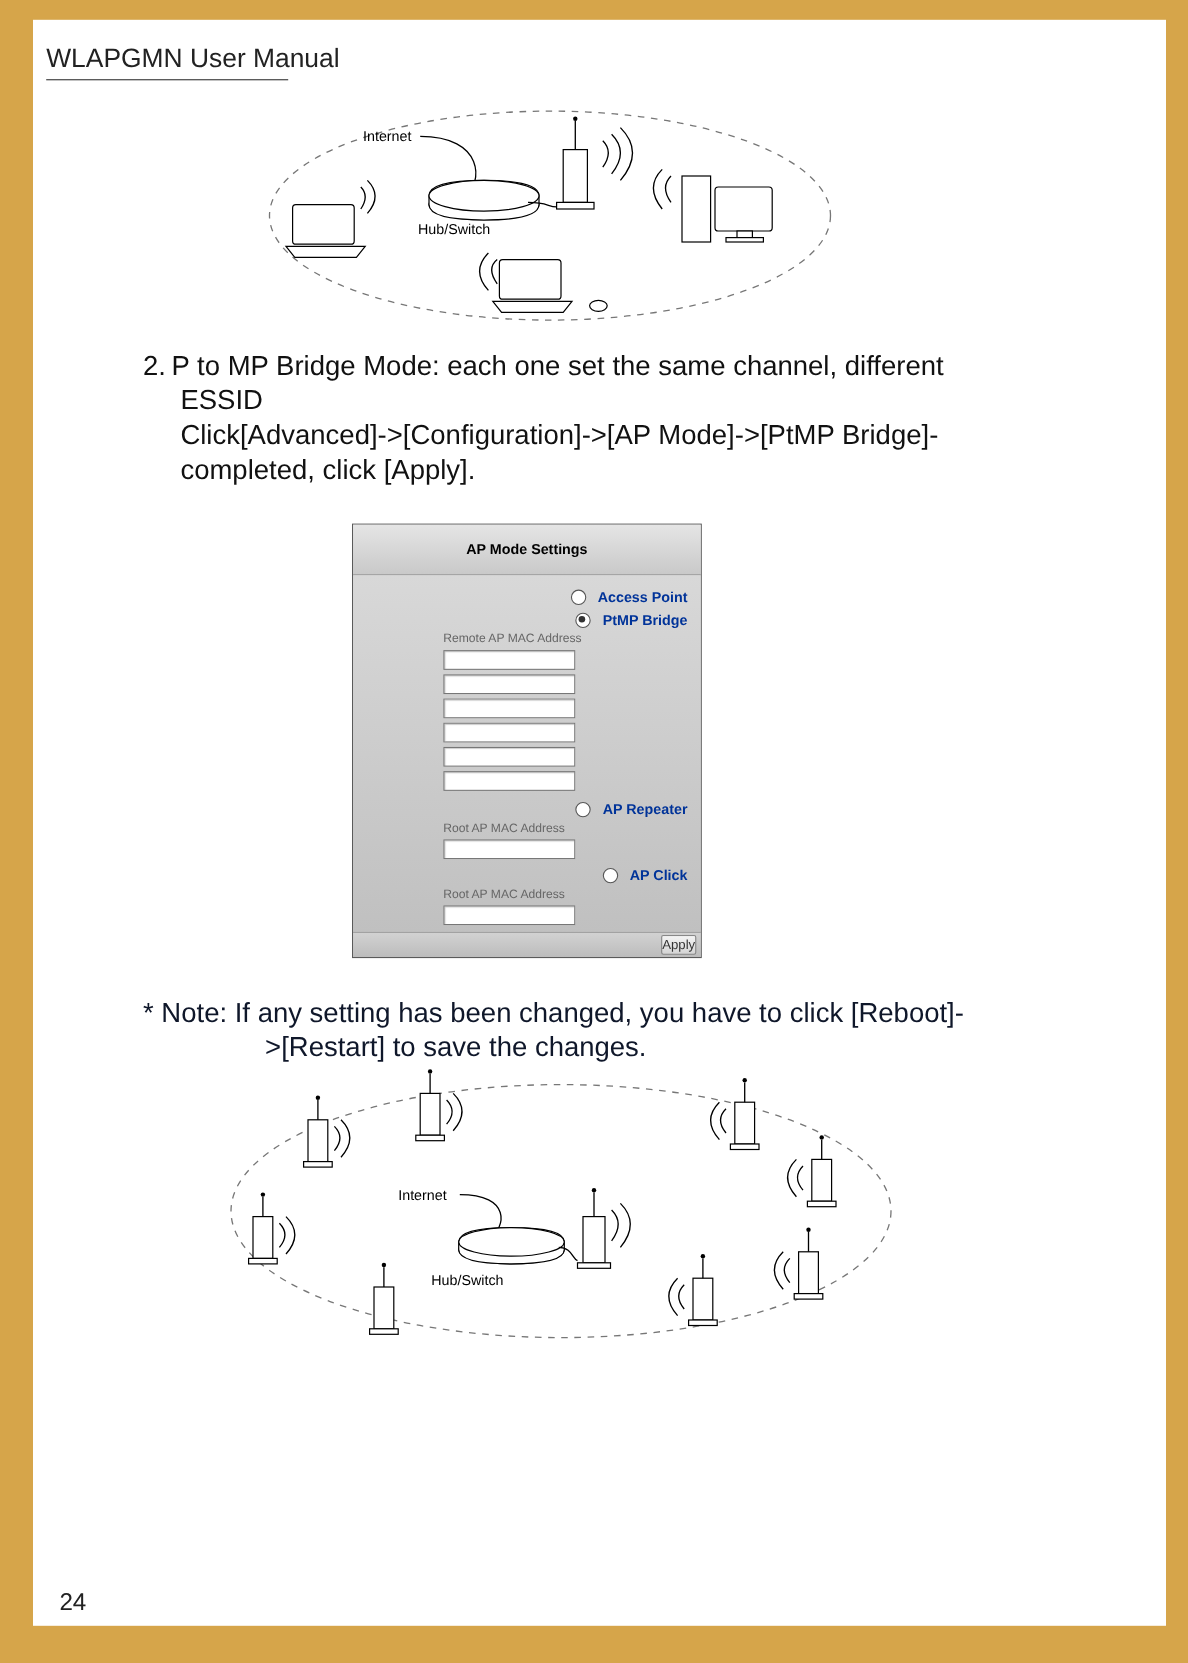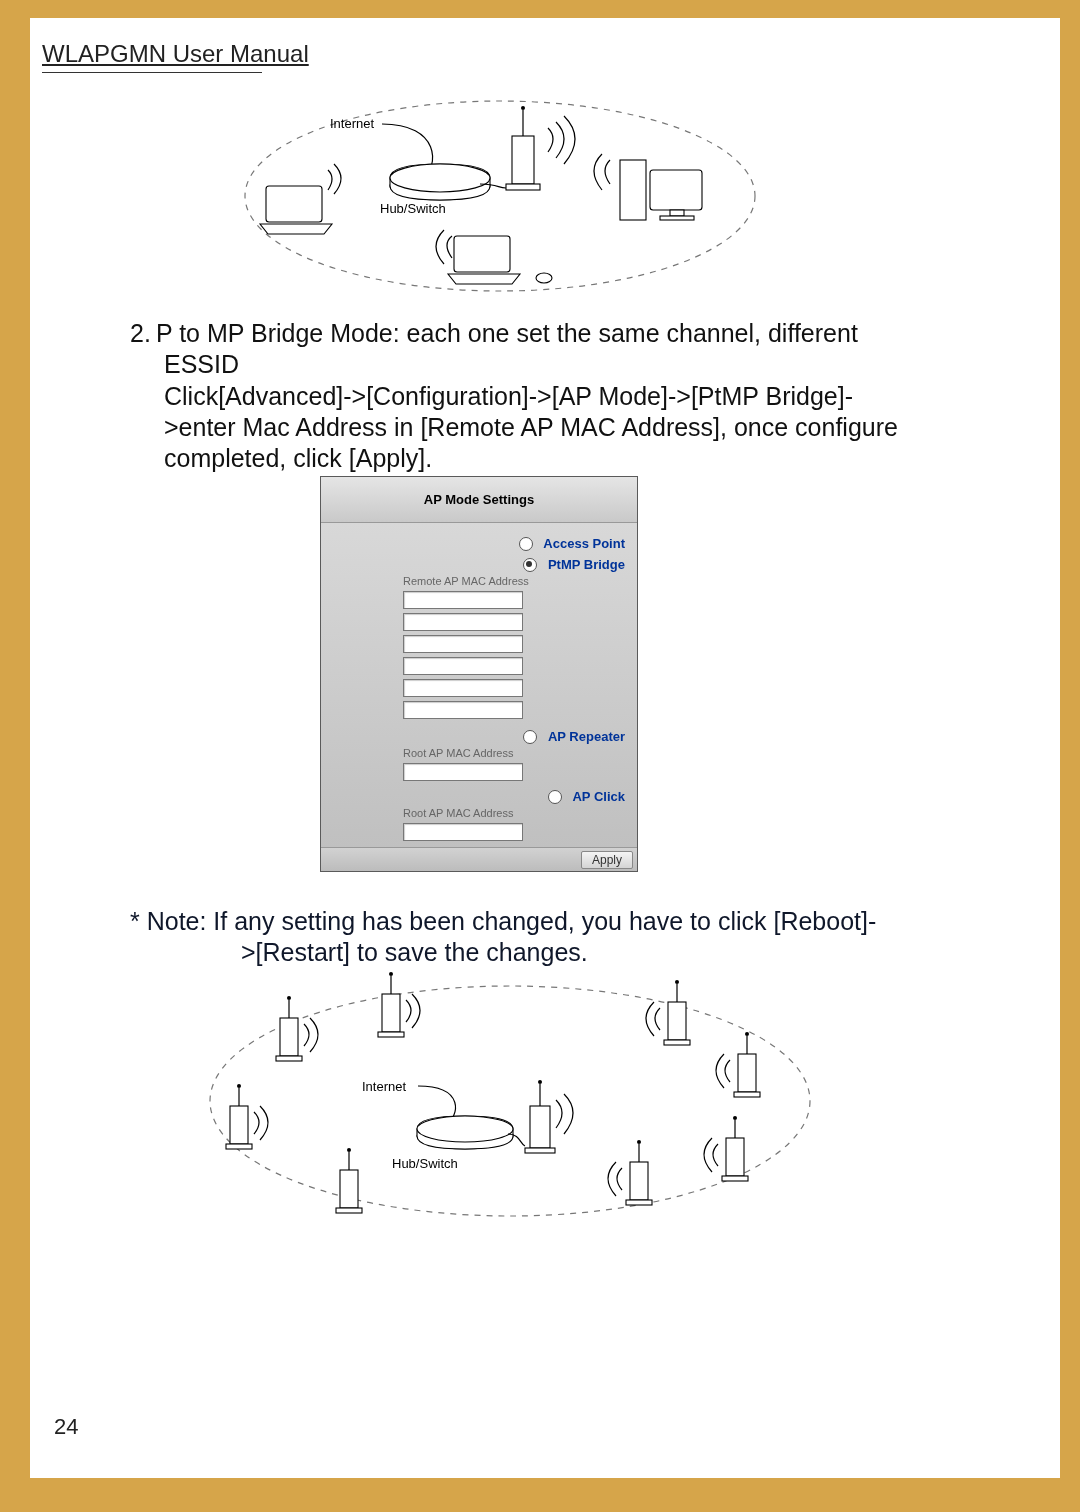--- a/index.html
+++ b/index.html
@@ -17,21 +17,20 @@
     height: 1460px;
     position: relative;
     box-sizing: border-box;
   }
   .header-title {
     position: absolute;
     top: 22px;
     left: 12px;
     font-size: 24px;
     color: #222;
-    text-decoration: underline;
   }
   .header-rule {
     position: absolute;
     top: 54px;
     left: 12px;
     right: 700px;
     border-bottom: 1.5px solid #333;
     width: 220px;
   }
   .diagram {
@@ -125,21 +124,21 @@
   .apply-row {
     text-align:right;
     background: linear-gradient(#d2d2d2, #bcbcbc);
     border-top:1px solid #999;
     padding:2px 4px;
   }
   .apply-btn {
     display:inline-block;
     font-size:12px;
     color:#333;
-    padding:1px 10px;
+    padding:1px 0;
     border:1px solid #888;
     background:linear-gradient(#f4f4f4,#d4d4d4);
     border-radius:2px;
   }
   .note {
     position:absolute;
     top: 888px;
     left: 100px;
     right: 60px;
     font-size:25px;
@@ -149,21 +148,21 @@
   .note .indent { margin-left: 111px; display:block;}
   .diagram2-wrap {
     position:absolute;
     top: 948px;
     left: 160px;
     width: 640px;
   }
   .page-num {
     position:absolute;
     left: 24px;
-    bottom: 38px;
+    bottom: 8px;
     font-size: 22px;
     color:#222;
   }
   .dashline { stroke:#777; stroke-width:1.2; stroke-dasharray:6 6; fill:none;}
   .solidline { stroke:#000; stroke-width:1.2; fill:none;}
   .devfill { fill:#fff; stroke:#000; stroke-width:1.1;}
   .wave { stroke:#000; stroke-width:1.2; fill:none;}
   .svgtext { font-family: Arial, sans-serif; font-size:13px; fill:#000;}
 </style>
 </head>
@@ -234,21 +233,20 @@
         <path d="M380 72 q-10 10 0 24"></path>
         <path d="M372 66 q-16 16 0 36"></path>
       </g>
     </svg>
   </div>
 
   <div class="step2">
     <span class="num">2.</span><span>P to MP Bridge Mode: each one set the same channel, different</span>
     <span class="body">ESSID</span>
     <span class="body">Click[Advanced]-&gt;[Configuration]-&gt;[AP Mode]-&gt;[PtMP Bridge]-</span>
-    <span class="body">&gt;enter Mac Address in [Remote AP MAC Address], once configure</span>
     <span class="body">completed, click [Apply].</span>
   </div>
 
   <div class="panel-wrap">
     <div class="panel-title">AP Mode Settings</div>
     <div class="panel-body">
       <div class="opt-row">
         <span class="radio"></span>
         <span class="opt-label">Access Point</span>
       </div>

